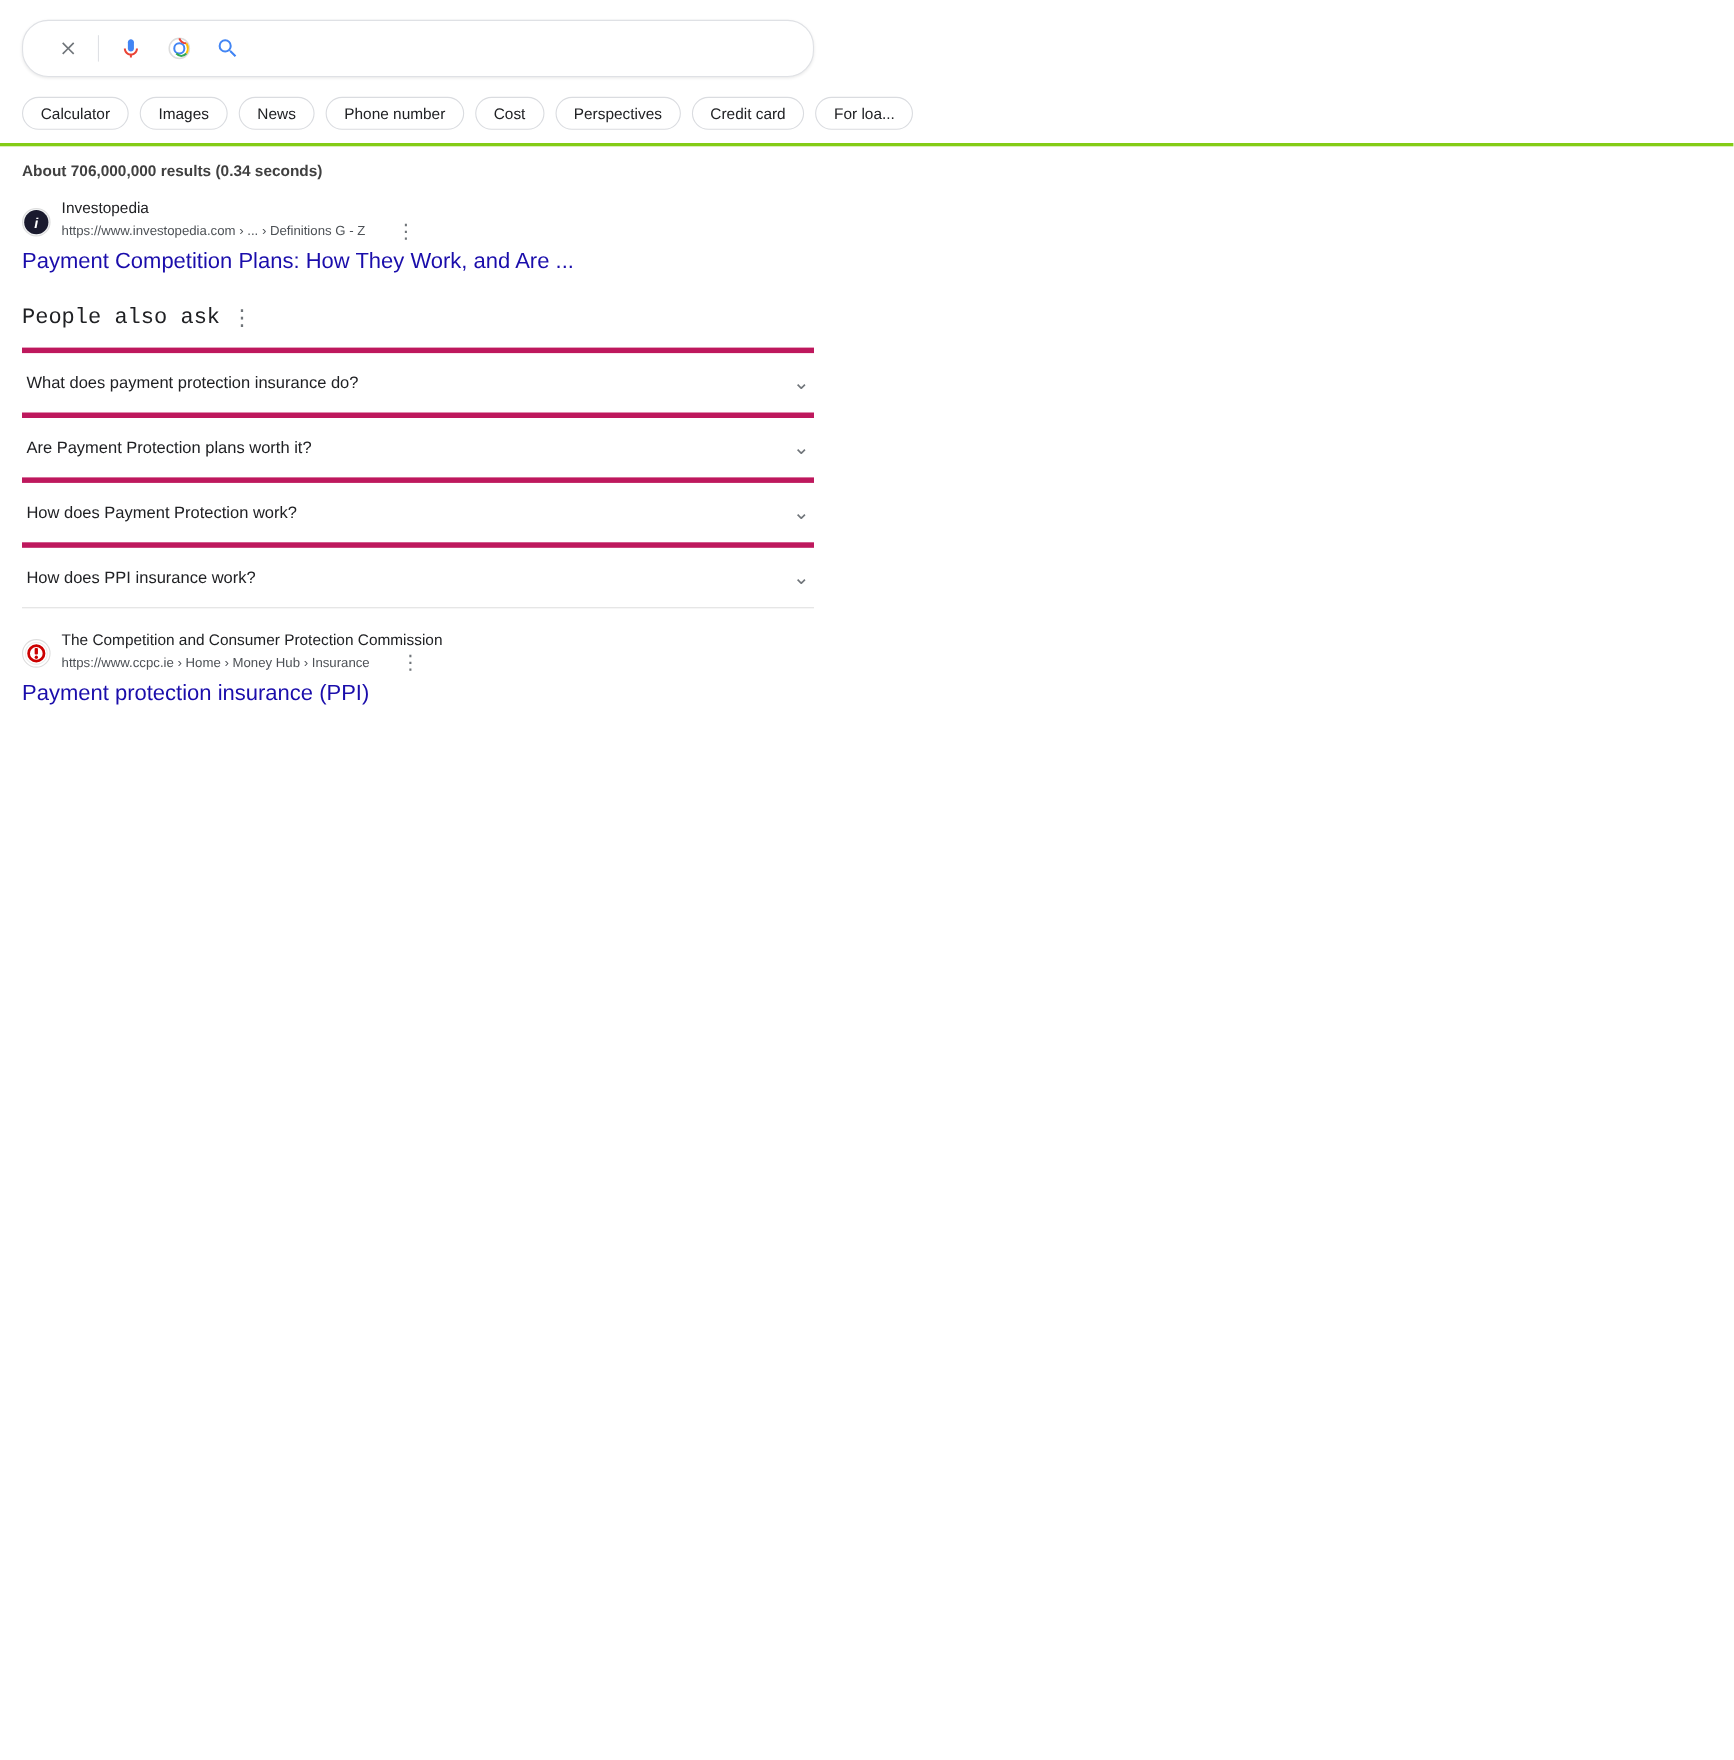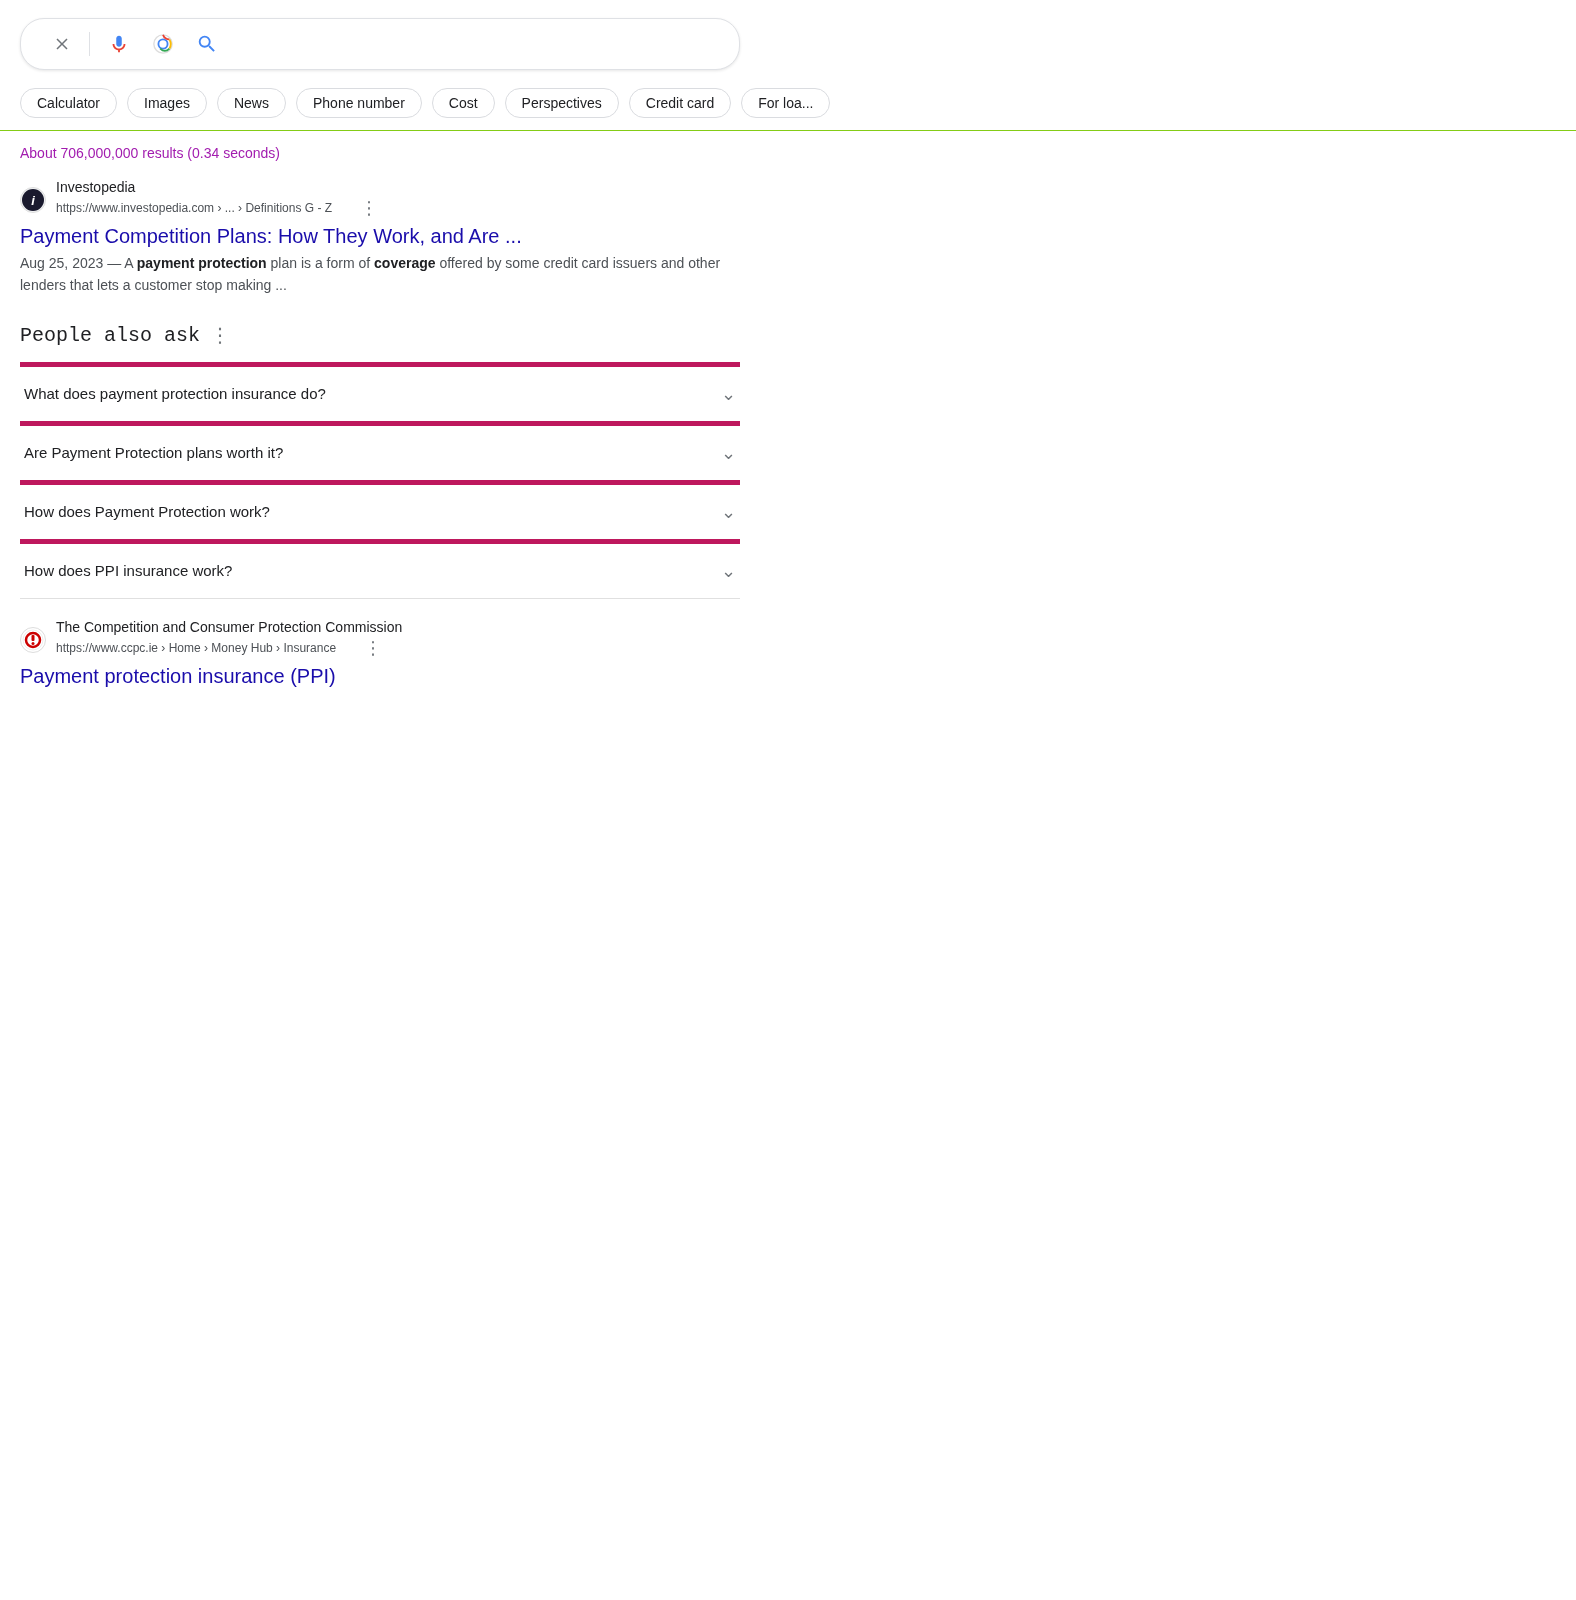--- a/index.html
+++ b/index.html
@@ -65,21 +65,21 @@
       height: 24px;
       background: #dfe1e5;
     }
 
     
     .chips-container {
       display: flex;
       align-items: flex-start;
       gap: 10px;
       padding: 8px 16px 12px 20px;
-      border-bottom: 1px solid #84cc16;
+      border-bottom: 3px solid #84cc16;
       overflow-x: auto;
     }
     .chip {
       display: inline-flex;
       align-items: center;
       border: 1px solid #dadce0;
       border-radius: 20px;
       padding: 6px 16px;
       font-size: 14px;
       color: #202124;
@@ -89,22 +89,23 @@
     }
 
     
     .results-container {
       padding: 14px 20px 0 20px;
       max-width: 760px;
     }
 
     .results-count {
       font-size: 14px;
-      color: #a21caf;
+      color: #404040;
       margin-bottom: 18px;
+      font-weight: bold;
     }
 
     
     .result-item {
       margin-bottom: 26px;
     }
     .result-source {
       display: flex;
       align-items: center;
       gap: 10px;
@@ -317,24 +318,20 @@
       </div>
       <div class="source-info">
         <span class="source-name">Investopedia</span>
         <span class="source-url">
           <span>https://www.investopedia.com › ... › Definitions G - Z</span>
           <button class="three-dot-btn">⋮</button>
         </span>
       </div>
     </div>
     <a class="result-title">Payment Competition Plans: How They Work, and Are ...</a>
-    <div class="result-snippet">
-      <span>Aug 25, 2023</span>
-      <span>— A </span><span class="bold">payment protection</span><span> plan is a form of </span><span class="bold">coverage</span><span> offered by some credit card issuers and other lenders that lets a customer stop making ...</span>
-    </div>
   </div>
 
   <div class="paa-section">
     <div class="paa-header">
       <span class="paa-title">People also ask</span>
       <span class="paa-menu-icon">⋮</span>
     </div>
 
     <div class="paa-item">
       <span class="paa-question">What does payment protection insurance do?</span>

